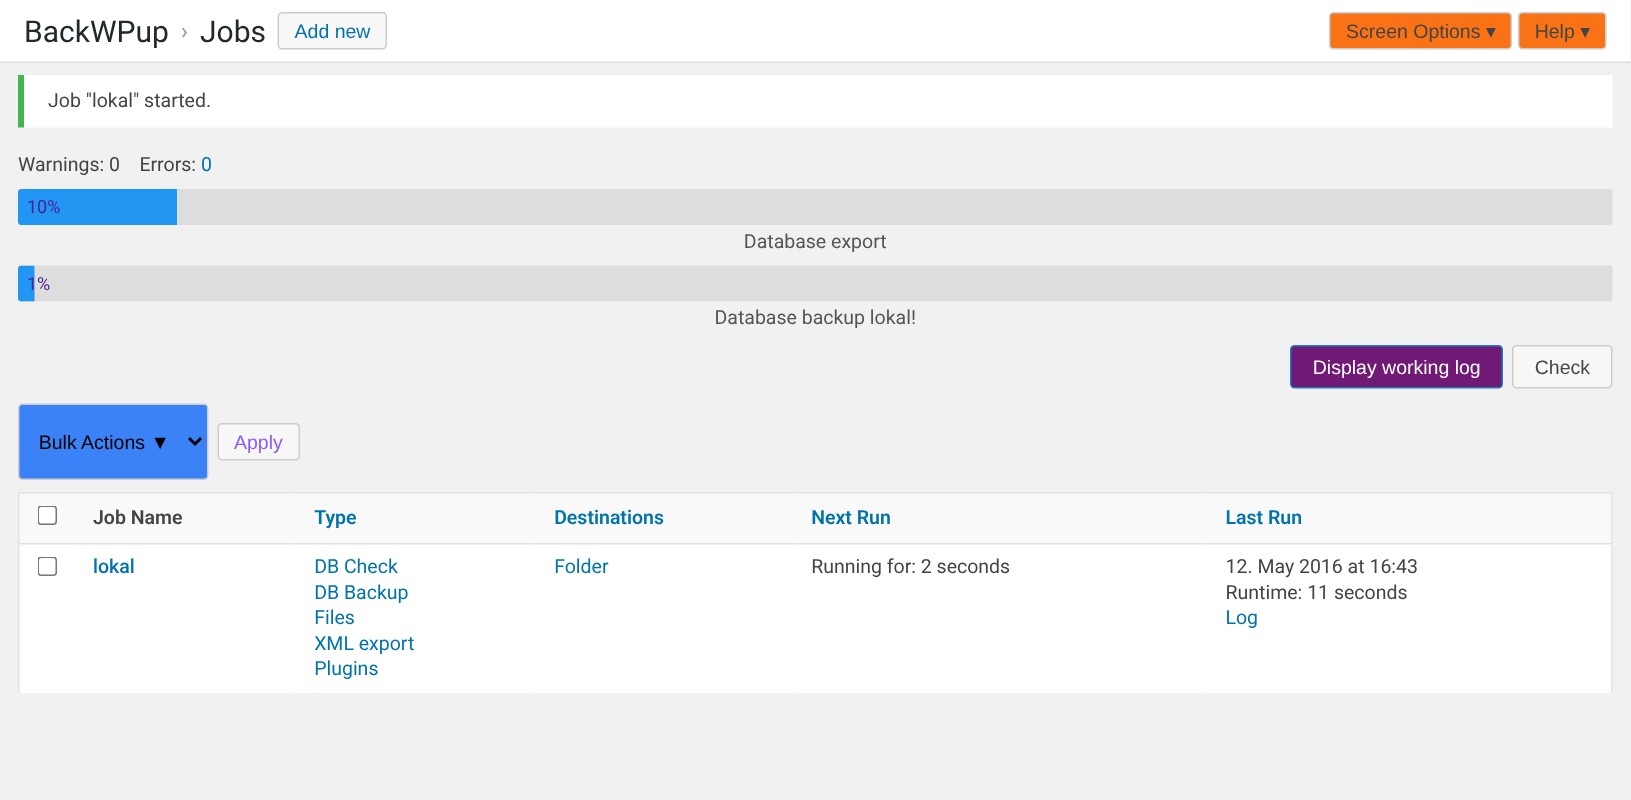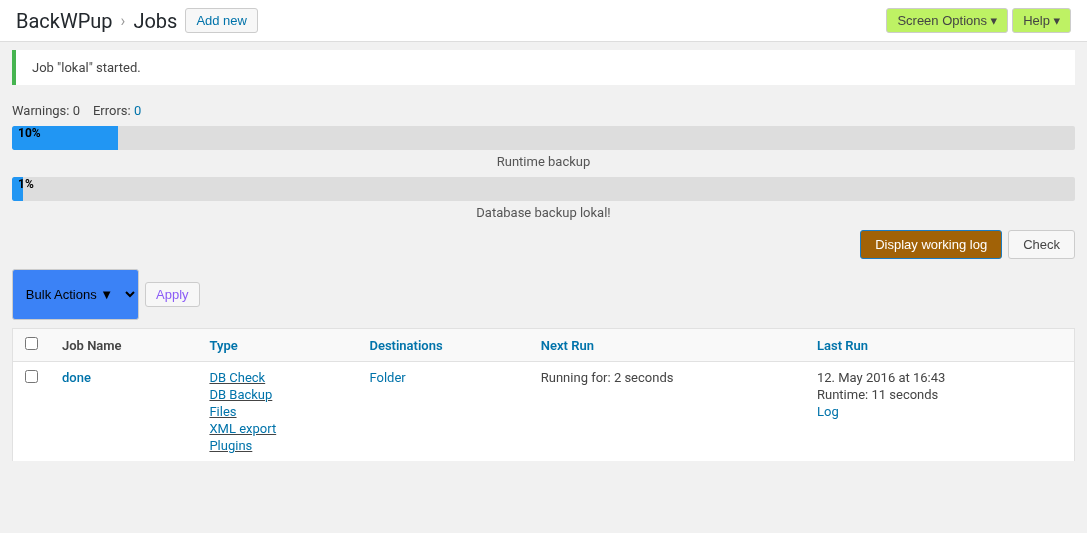--- a/index.html
+++ b/index.html
@@ -46,21 +46,21 @@
       color: #0073aa;
       text-decoration: none;
     }
 
     .top-bar-right {
       display: flex;
       gap: 4px;
     }
 
     .screen-opt-btn, .help-btn {
-      background: #bef264;
+      background: #f97316;
       border: 1px solid #ccc;
       border-radius: 3px;
       padding: 4px 10px;
       font-size: 13px;
       cursor: pointer;
       color: #444;
     }
 
     .notice-bar {
       background: #fff;
@@ -95,25 +95,25 @@
       border-radius: 2px;
       height: 24px;
       width: 100%;
       overflow: hidden;
       margin-bottom: 4px;
     }
 
     .progress-bar-fill {
       height: 100%;
       display: flex;
-      align-items: flex-start;
+      align-items: center;
       padding-left: 6px;
       font-size: 12px;
-      color: #000000;
-      font-weight: 700;
+      color: #4c1d95;
+      font-weight: 400;
       border-radius: 2px 0 0 2px;
     }
 
     .progress-label {
       text-align: center;
       font-size: 13px;
       color: #555;
       margin-bottom: 8px;
     }
 
@@ -126,21 +126,21 @@
     }
 
     .action-row {
       display: flex;
       justify-content: flex-end;
       gap: 6px;
       margin: 10px 0;
     }
 
     .display-log-btn {
-      background: #a16207;
+      background: #701a75;
       border: 1px solid #1a7cc4;
       color: #fff;
       border-radius: 3px;
       padding: 6px 14px;
       font-size: 13px;
       cursor: pointer;
     }
 
     .abort-btn {
       background: #f7f7f7;
@@ -211,21 +211,20 @@
     }
 
     .jobs-table .col-check {
       width: 28px;
     }
 
     .type-list {
       display: flex;
       flex-direction: column;
       gap: 2px;
-      text-decoration: underline;
     }
 
     .type-list a {
       color: #0073aa;
       text-decoration: none;
     }
 
     .job-name-link {
       color: #0073aa;
       text-decoration: none;
@@ -279,21 +278,21 @@
     <span>Errors:</span>
     <span class="error-count">0</span>
   </div>
 
   <div class="progress-section">
     <div class="progress-bar-container">
       <div class="progress-bar-fill primary" style="width: 10%;">
         <span>10%</span>
       </div>
     </div>
-    <div class="progress-label">Runtime backup</div>
+    <div class="progress-label">Database export</div>
   </div>
 
   <div class="progress-section">
     <div class="progress-bar-container">
       <div class="progress-bar-fill secondary" style="width: 1%;">
         <span>1%</span>
       </div>
     </div>
     <div class="progress-label">Database backup lokal!</div>
   </div>
@@ -332,21 +331,21 @@
           <span>Last Run</span>
         </th>
       </tr>
     </thead>
     <tbody>
       <tr class="table-row">
         <td class="col-check">
           <input type="checkbox" style="">
         </td>
         <td>
-          <a href="#" class="job-name-link">done</a>
+          <a href="#" class="job-name-link">lokal</a>
         </td>
         <td>
           <div class="type-list">
             <a href="#">DB Check</a>
             <a href="#">DB Backup</a>
             <a href="#">Files</a>
             <a href="#">XML export</a>
             <a href="#">Plugins</a>
           </div>
         </td>

